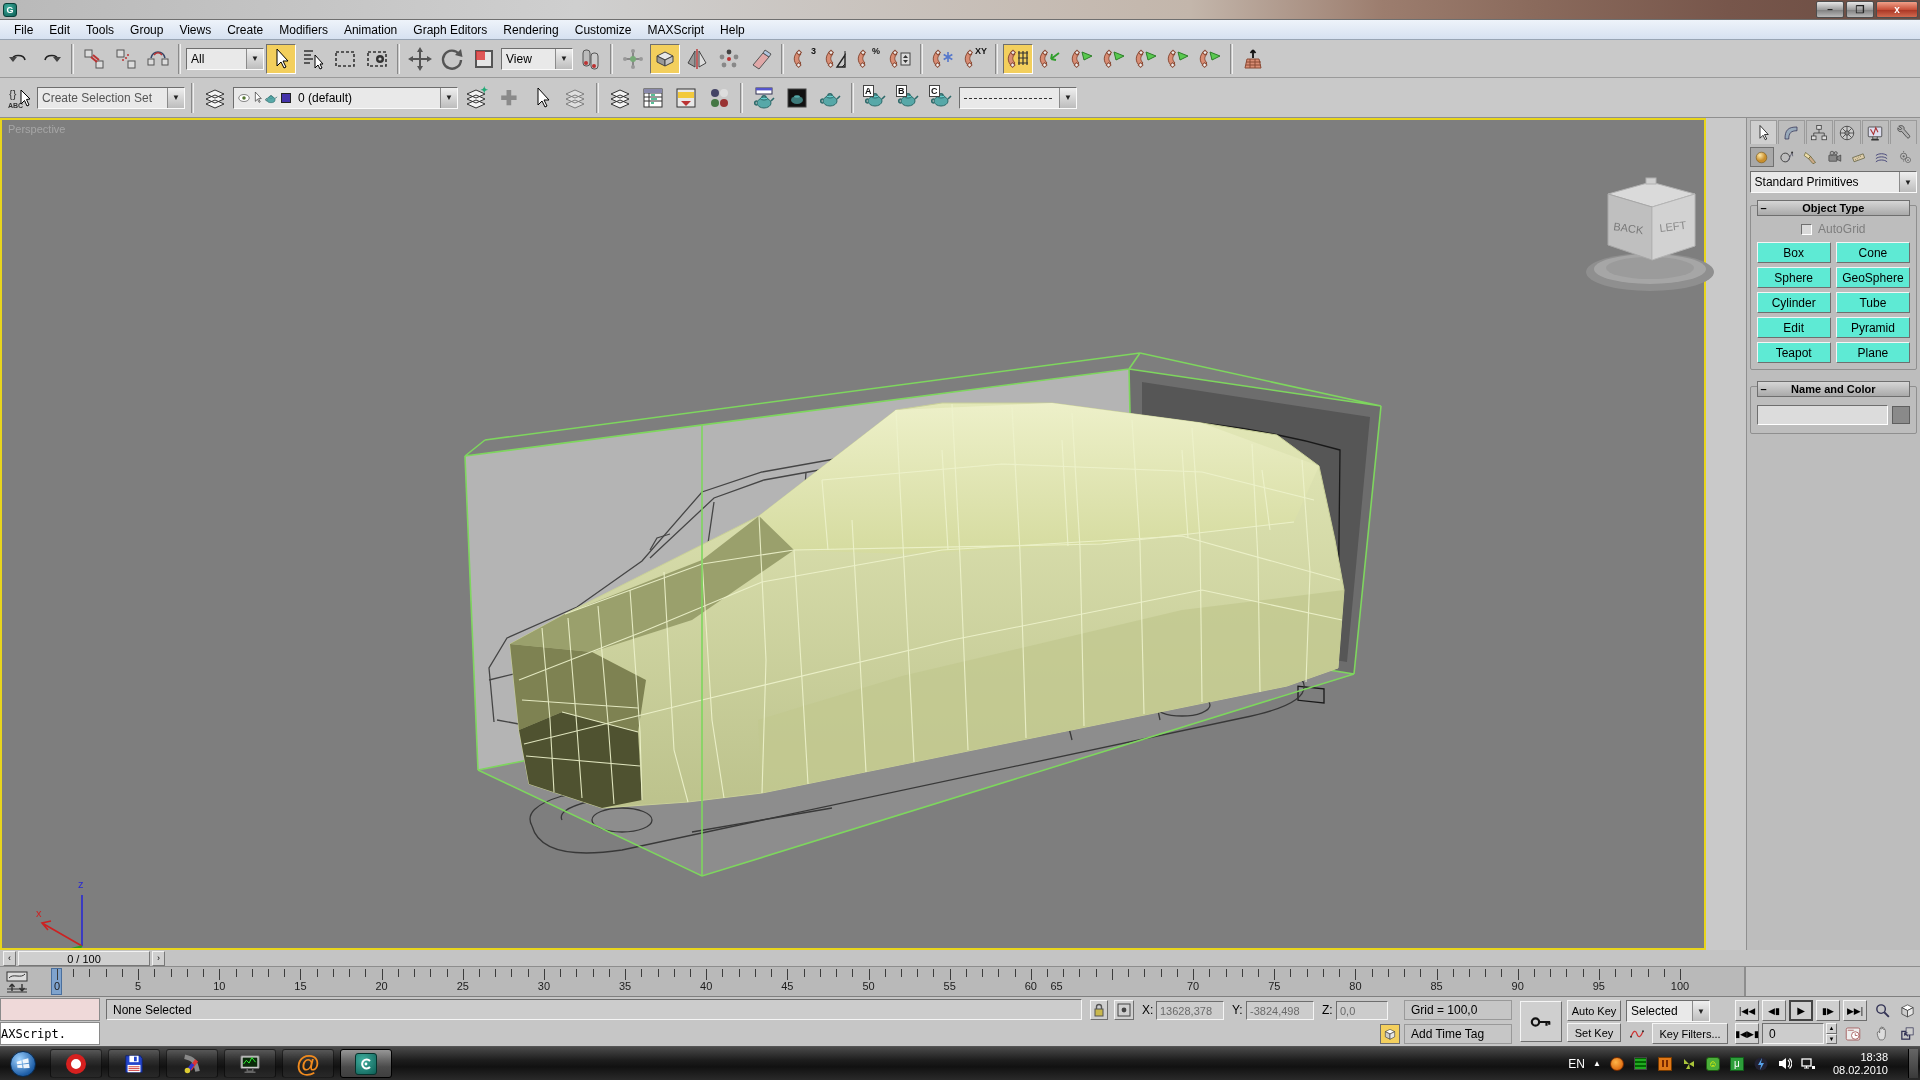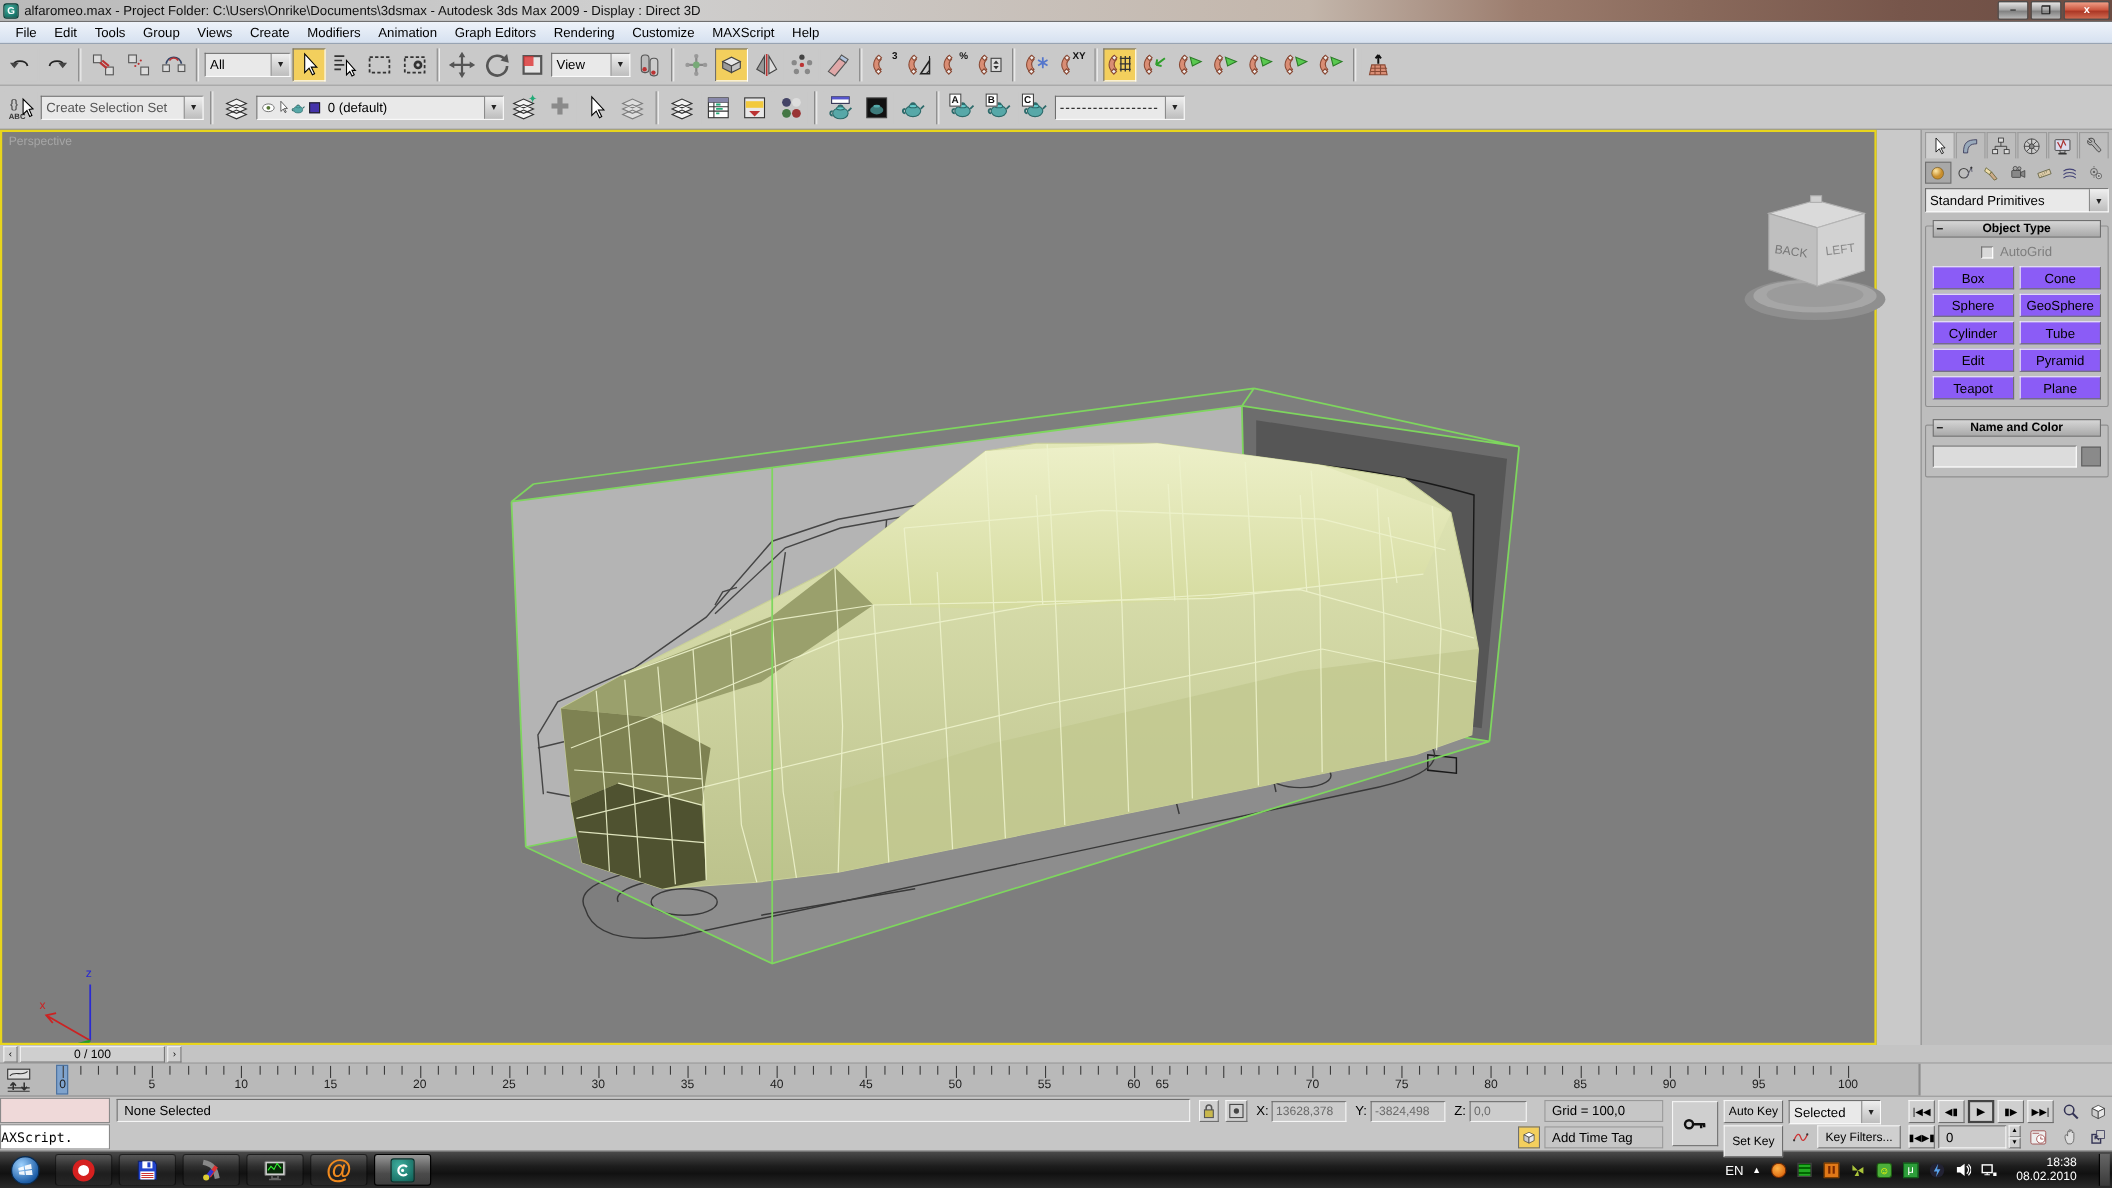--- a/index.html
+++ b/index.html
@@ -65,21 +65,21 @@
   .pcombo { margin:2px 0 8px 0; }
   .rollout { border:1px solid #8f8f8f; border-radius:2px; margin-bottom:8px; padding:4px 4px 6px 4px; position:relative; }
   .rhead { display:flex; align-items:center; height:16px; background:linear-gradient(#d6d6d6,#a9a9a9);
     border:1px solid #6f6f6f; margin:-10px 2px 6px 2px; font-weight:bold; font-size:11px; }
   .rhead .minus { width:12px; text-align:center; font-weight:bold; }
   .rhead .rtitle { flex:1; text-align:center; }
   .autogrid { display:flex; align-items:center; gap:6px; justify-content:center; color:#7e7e7e; margin:2px 0 6px 0; }
   .autogrid .cb { width:11px; height:11px; background:#d9d9d9; border-top:1px solid #6e6e6e; border-left:1px solid #6e6e6e;
     border-bottom:1px solid #fff; border-right:1px solid #fff; }
   .btngrid { display:grid; grid-template-columns:1fr 1fr; gap:4px 5px; padding:0 2px; }
-  .panel-btn { height:21px; background:#8b5cf6; font-size:12px; font-family:"Liberation Sans",sans-serif;
+  .panel-btn { height:21px; background:#5eead4; font-size:12px; font-family:"Liberation Sans",sans-serif;
     border-top:1px solid #f4f4f4; border-left:1px solid #f4f4f4; border-bottom:1px solid #6f6f6f; border-right:1px solid #6f6f6f;
     display:flex; align-items:center; justify-content:center; }
   .namerow { display:flex; gap:4px; align-items:center; padding:2px; }
   .nameinput { flex:1; height:20px; background:#dcdcdc; border-top:1px solid #6e6e6e; border-left:1px solid #6e6e6e;
     border-bottom:1px solid #fff; border-right:1px solid #fff; }
   .cswatch { width:18px; height:18px; background:#8a8a8a; border:1px solid #5f5f5f; }
 
   
   #trackrow { height:17px; background:#c4c4c4; display:flex; align-items:center; border-bottom:1px solid #8d8d8d; position:relative;}
   .tsbtn { width:13px; height:15px; display:flex; align-items:center; justify-content:center; font-size:9px;
@@ -414,21 +414,20 @@
         <circle cx="21" cy="4" r="1.6" fill="#333"></circle>
       </symbol>
     <symbol id="i-spacewarp" viewBox="0 0 24 24">
         <path d="M3 9 C7 5 17 5 21 9 M3 14 C7 10 17 10 21 14 M3 19 C7 15 17 15 21 19" stroke="#447" fill="none" stroke-width="1.5"></path>
       </symbol>
   </defs>
 </svg>
 
 <div id="titlebar">
   <div class="app-ico">G</div>
-  <div class="title-text">alfaromeo.max    - Project Folder: C:\Users\Onrike\Documents\3dsmax    - Autodesk 3ds Max  2009     - Display : Direct 3D</div>
   <div class="spacer"></div>
   <div class="winbtn">–</div>
   <div class="winbtn">❐</div>
   <div class="winbtn close">x</div>
 </div>
 
 <div id="menubar">
     <span class="menu-item">File</span>
     <span class="menu-item">Edit</span>
     <span class="menu-item">Tools</span>
@@ -1151,21 +1150,21 @@
       </svg>
   </div>
   <div class="abs statfield" style="left:1404px;top:27px;width:108px;height:20px;border:1px solid #999">Add Time Tag</div>
 
   <div class="abs sbtn raised" style="left:1520px;top:4px;width:42px;height:41px">
     <svg width="30" height="22">
         <use href="#i-key"></use>
       </svg>
   </div>
   <div class="abs sbtn raised" style="left:1567px;top:3px;width:54px;height:21px">Auto Key</div>
-  <div class="abs sbtn raised" style="left:1567px;top:26px;width:54px;height:29px">Set Key</div>
+  <div class="abs sbtn raised" style="left:1567px;top:26px;width:54px;height:19px">Set Key</div>
   <div class="combo abs" style="left:1626px;top:3px;width:84px">
     <span class="cval">Selected</span>
       <span class="carrow">▼</span>
   </div>
   <div class="abs sbtn" style="left:1626px;top:27px;width:22px;height:20px">
     <svg width="18" height="16">
         <use href="#i-curve"></use>
       </svg>
   </div>
   <div class="abs sbtn raised" style="left:1652px;top:26px;width:76px;height:21px">Key Filters...</div>

